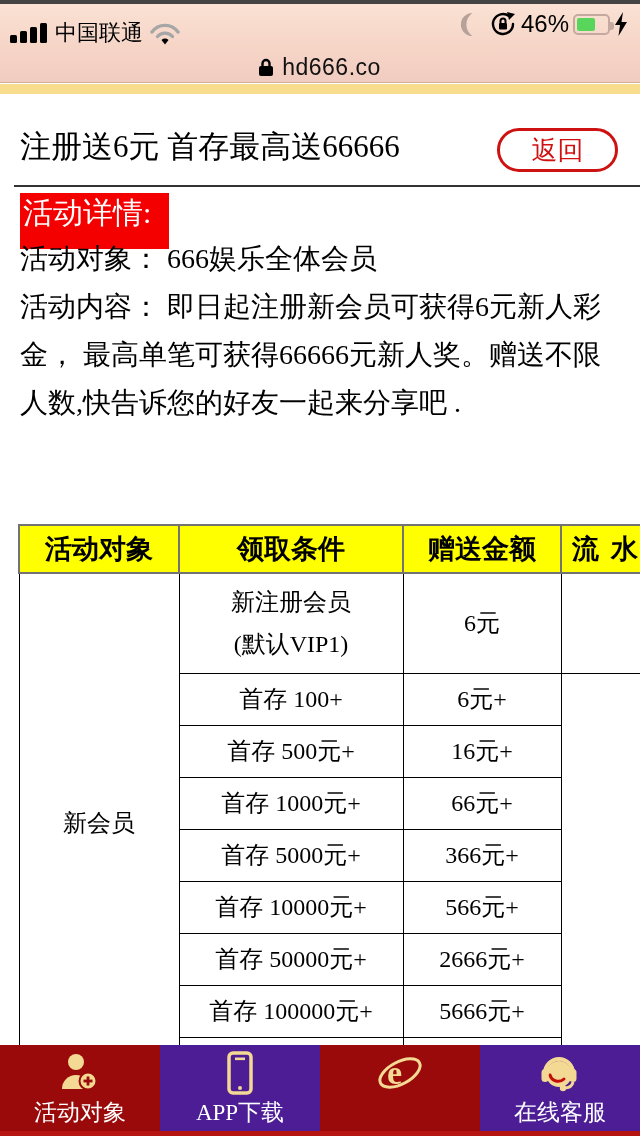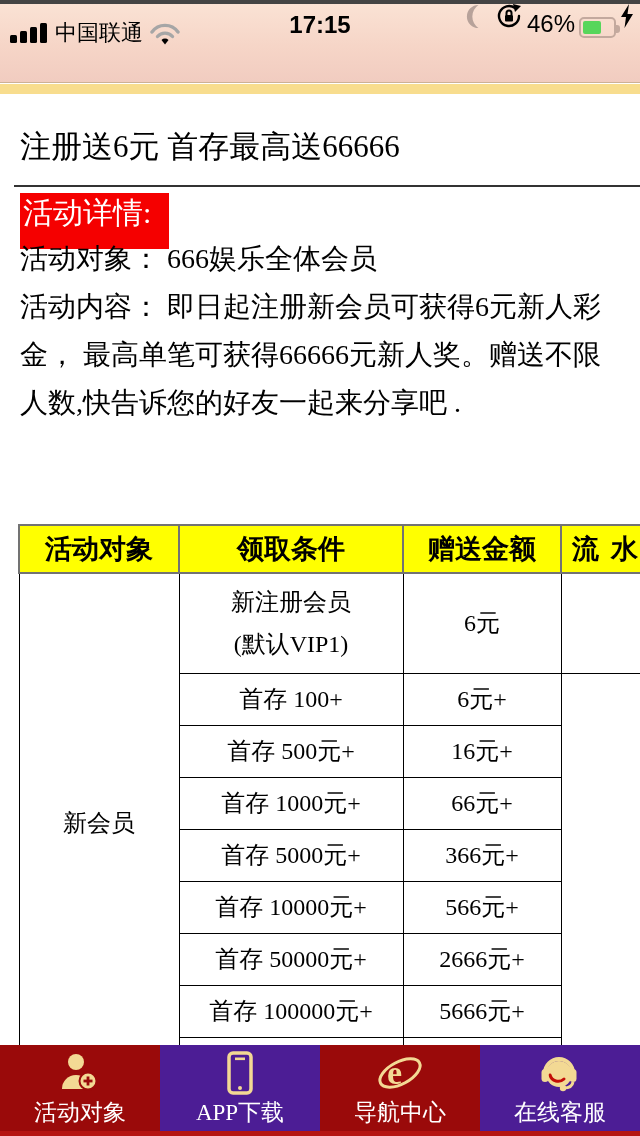--- a/index.html
+++ b/index.html
@@ -13,21 +13,21 @@
   .statusbar {
     position:absolute; top:0; left:0; width:640px; height:79px;
     background:linear-gradient(180deg,#fae2d4 0%,#f6d5c7 55%,#f1ccc0 100%);
     border-bottom:1px solid #ccb197;
     font-family:"Liberation Sans",sans-serif;
   }
   .sb-left { position:absolute; left:10px; top:7px; display:flex; align-items:center; gap:7px; }
   .carrier { font-size:22px; color:#000; }
   .sb-time { position:absolute; left:0; top:7px; width:100%; text-align:center;
              font-size:24px; font-weight:bold; color:#000; }
-  .sb-right { position:absolute; right:6px; top:6px; display:flex; align-items:flex-end; gap:4px; height:28px; }
+  .sb-right { position:absolute; right:12px; top:6px; display:flex; align-items:center; gap:4px; height:28px; }
   .pct { font-size:24px; color:#000; }
   .battery { position:relative; width:37px; height:21px; border:2px solid #c3a99e; border-radius:5px; }
   .battery .fill { position:absolute; left:2px; top:2px; bottom:2px; width:55%; background:#57d65b; border-radius:2px; }
   .battery .tip { position:absolute; right:-6px; top:6px; width:4px; height:8px; background:#c3a99e; border-radius:0 3px 3px 0; }
   .urlrow { position:absolute; top:41px; left:0; width:100%; display:flex; justify-content:center; align-items:center; gap:9px; }
   .url { font-size:23px; color:#111; letter-spacing:.5px; }
   .yellow-strip { position:absolute; top:80px; left:0; width:640px; height:10px; background:#f8dd8e; }
 
   
   .page-title { position:absolute; left:20px; top:120px; height:46px; line-height:46px;
@@ -91,21 +91,20 @@
       <span class="carrier">中国联通</span>
       <span class="icon-slot">
         <svg width="30" height="23" viewBox="0 0 30 23">
           <path d="M2,10 a16,16 0 0 1 26,0" stroke="#a6a6a6" stroke-width="3.4" fill="none" stroke-linecap="round"></path>
           <path d="M7.5,14.5 a10,10 0 0 1 15,0" stroke="#a6a6a6" stroke-width="3.4" fill="none" stroke-linecap="round"></path>
           <path d="M11.5,18 a5,5 0 0 1 7,0 L15,22.5 Z" fill="#000"></path>
         </svg>
       </span>
     </div>
 
-    <div class="sb-time">17:15</div>
 
     <div class="sb-right">
       <span class="icon-slot">
         <svg width="27" height="27" viewBox="0 0 28 28">
           <path d="M15 2 A 12 12 0 1 0 15 26 A 14.5 14.5 0 0 1 15 2 Z" fill="#b7a29a"></path>
         </svg>
       </span>
       <span class="icon-slot">
         <svg width="28" height="28" viewBox="0 0 28 28">
           <path d="M24,14 a10,10 0 1 1 -4,-8" stroke="#000" stroke-width="2.4" fill="none" stroke-linecap="round"></path>
@@ -119,24 +118,34 @@
         <span class="fill"></span>
           <span class="tip"></span>
       </span>
       <span class="icon-slot">
         <svg width="14" height="24" viewBox="0 0 14 24">
           <polygon points="9,0 1,13 6,13 4.5,24 13,10 7.5,10" fill="#000"></polygon>
         </svg>
       </span>
     </div>
 
+    <div class="urlrow">
+      <span class="icon-slot">
+        <svg width="14" height="19" viewBox="0 0 14 19">
+          <rect x="0" y="8" width="14" height="10" rx="2" fill="#000"></rect>
+          <path d="M3.5,8 V5.5 a3.5,3.5 0 0 1 7,0 V8" stroke="#000" stroke-width="2.4" fill="none"></path>
+        </svg>
+      </span>
+      <span class="url">hd666.co</span>
+    </div>
   </div>
   <div class="yellow-strip"></div>
 
   <div class="page-title">注册送6元 首存最高送66666</div>
+  <div class="back-btn">返回</div>
   <div class="title-rule"></div>
   <div class="section-label">活动详情:</div>
 
   <div class="para">
     <div class="line">活动对象：  666娱乐全体会员</div>
     <div class="line">活动内容：  即日起注册新会员可获得6元新人彩</div>
     <div class="line">金， 最高单笔可获得66666元新人奖。赠送不限</div>
     <div class="line">人数,快告诉您的好友一起来分享吧 .</div>
   </div>
 
@@ -224,21 +233,20 @@
       </span>
       <span class="nav-label">APP下载</span>
     </div>
     <div class="nav-cell dark">
       <span class="icon-slot">
         <svg width="52" height="44" viewBox="0 0 52 44">
           <ellipse cx="26" cy="22" rx="22" ry="11" stroke="#f3d994" stroke-width="3" fill="none" transform="rotate(-28 26 22)"></ellipse>
           <text x="13" y="33" font-family="'Liberation Serif',serif" font-weight="bold" font-size="34" fill="#f3d994">e</text>
         </svg>
       </span>
-      <span class="nav-label">导航中心</span>
     </div>
     <div class="nav-cell bright">
       <span class="icon-slot">
         <svg width="48" height="44" viewBox="0 0 48 44">
           <circle cx="23" cy="23" r="13" fill="#f3d994"></circle>
           <path d="M14,24 a8.5,8.5 0 0 0 14,4" stroke="#c30d06" stroke-width="3" fill="none" stroke-linecap="round"></path>
           <path d="M9,22 a14,14 0 0 1 28,0" stroke="#f3d994" stroke-width="4" fill="none"></path>
           <rect x="5.5" y="18" width="7" height="13" rx="3.5" fill="#f3d994"></rect>
           <rect x="33.5" y="18" width="7" height="13" rx="3.5" fill="#f3d994"></rect>
           <path d="M37,31 q-1,6 -9,6" stroke="#f3d994" stroke-width="3" fill="none"></path>

